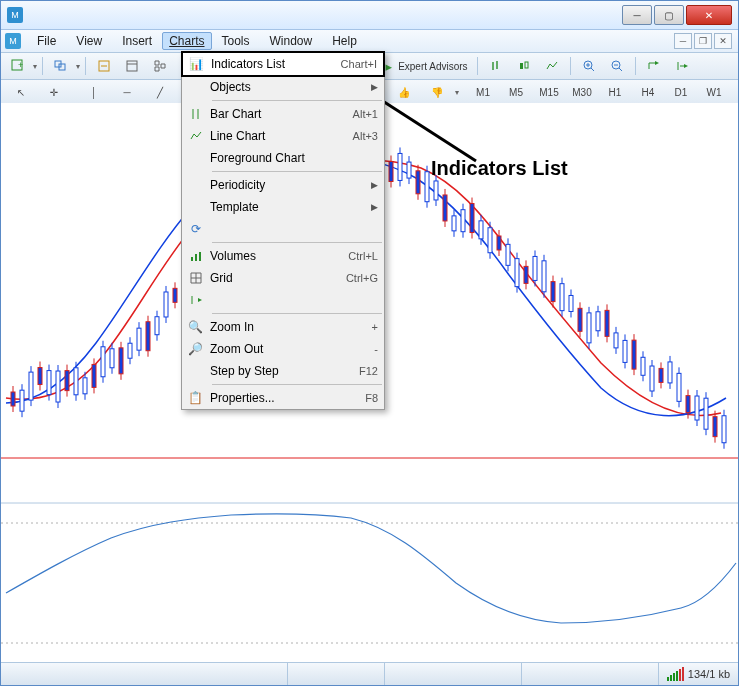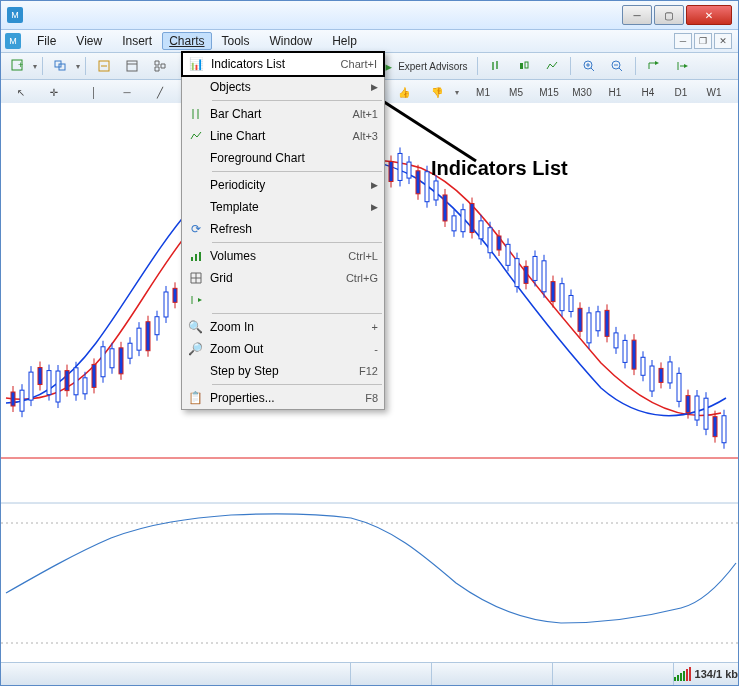--- a/index.html
+++ b/index.html
@@ -26,21 +26,21 @@
 .dd-item { height:22px; display:flex; align-items:center; cursor:pointer; padding-right:6px; }
 .dd-icon { width:28px; height:22px; display:flex; align-items:center; justify-content:center; font-size:12px; }
 .dd-label { flex:1; }
 .dd-shortcut { color:#555; font-size:11px; }
 .dd-arrow { color:#555; font-size:9px; }
 .dd-sep { height:1px; background:#C0C0C0; margin:2px 2px 2px 30px; }
 .dd-highlight { border:2px solid #000; margin:-1px; position:relative; z-index:2; background:#fff; }
 .callout { position:absolute; left:430px; top:156px; font-size:20px; font-weight:bold; color:#000; z-index:90; }
 .callout-line { position:absolute; left:335px; top:70px; width:170px; height:100px; z-index:89; pointer-events:none; }
 .statusbar { position:absolute; left:0; right:0; bottom:0; height:22px; background:linear-gradient(to bottom,#F4F8FC,#D8E4F0); border-top:1px solid #B0C8E0; display:flex; align-items:center; font-size:11px; color:#333; }
-.status-seg { border-left:1px solid #B0C8E0; height:22px; display:flex; align-items:center; padding:0 0;font-weight:bold; }
+.status-seg { border-left:1px solid #B0C8E0; height:22px; display:flex; align-items:center; padding:0 8px; }
 .conn-bars { display:inline-flex; gap:1px; align-items:flex-end; margin-right:4px; }
 .conn-bars span { width:2px; background:#1A8F1A; }
 .conn-bars span:nth-child(1){height:4px;}
 .conn-bars span:nth-child(2){height:6px;}
 .conn-bars span:nth-child(3){height:8px;}
 .conn-bars span:nth-child(4){height:10px;}
 .conn-bars span:nth-child(5){height:12px; background:#D03030;}
 .conn-bars span:nth-child(6){height:14px; background:#D03030;}
 svg.icon-svg { width:14px; height:14px; }
 </style>
@@ -446,21 +446,20 @@
       <span class="dd-label">Periodicity</span>
       <span class="dd-arrow">▶</span>
     </div>
     <div class="dd-item">
       <span class="dd-icon"></span>
       <span class="dd-label">Template</span>
       <span class="dd-arrow">▶</span>
     </div>
     <div class="dd-item">
       <span class="dd-icon" style="color:#3A7AC8;">⟳</span>
-      <span class="dd-label">Refresh</span>
     </div>
     <div class="dd-sep"></div>
     <div class="dd-item">
       <span class="dd-icon">
           <svg width="14" height="14">
             <rect x="2" y="8" width="2" height="4" fill="#2A8F2A"></rect>
             <rect x="6" y="5" width="2" height="7" fill="#2A8F2A"></rect>
             <rect x="10" y="3" width="2" height="9" fill="#2A8F2A"></rect>
           </svg>
         </span>

